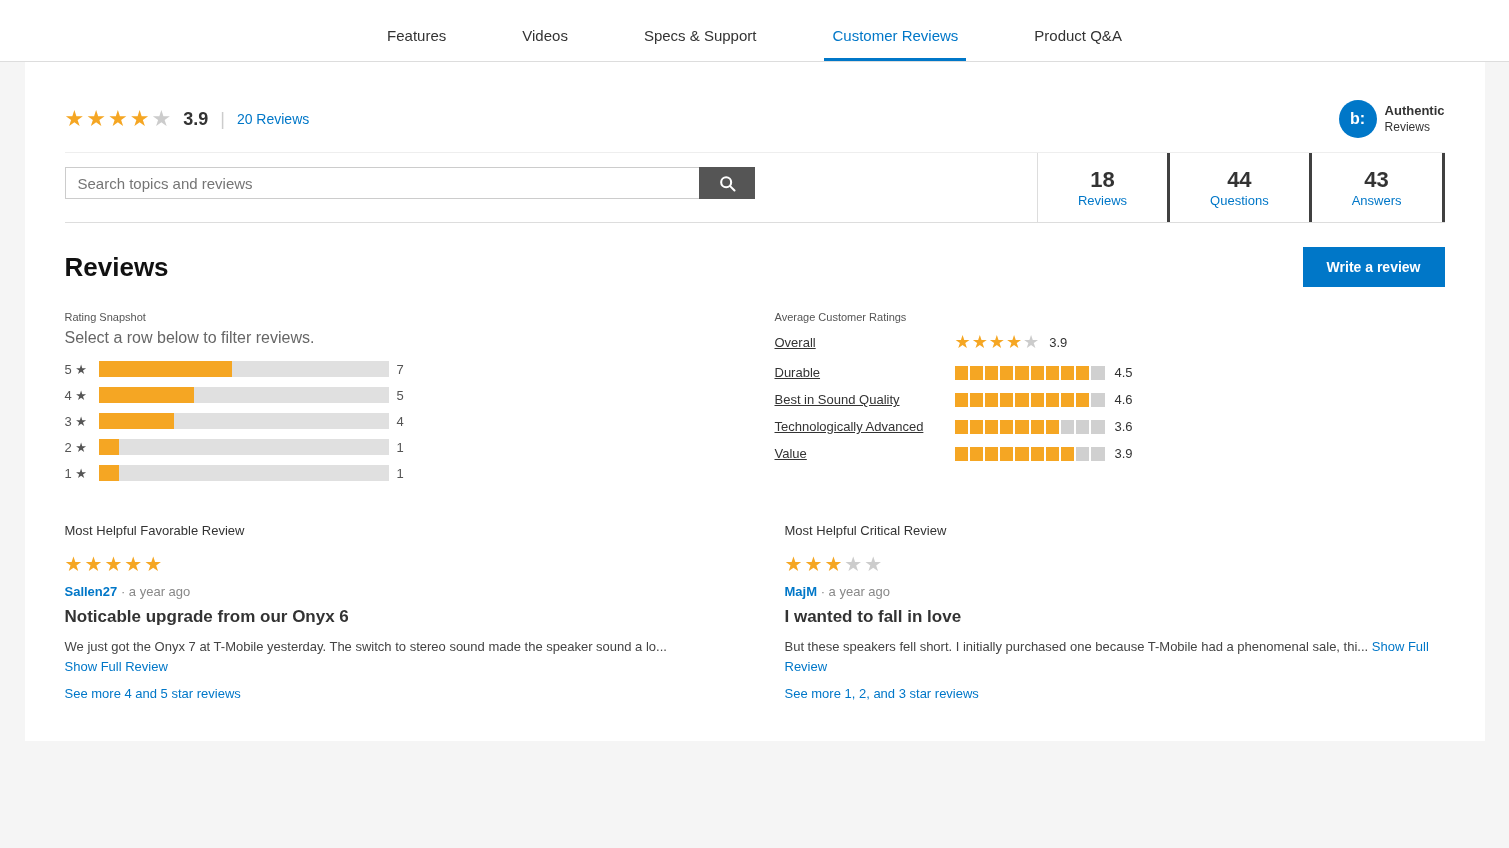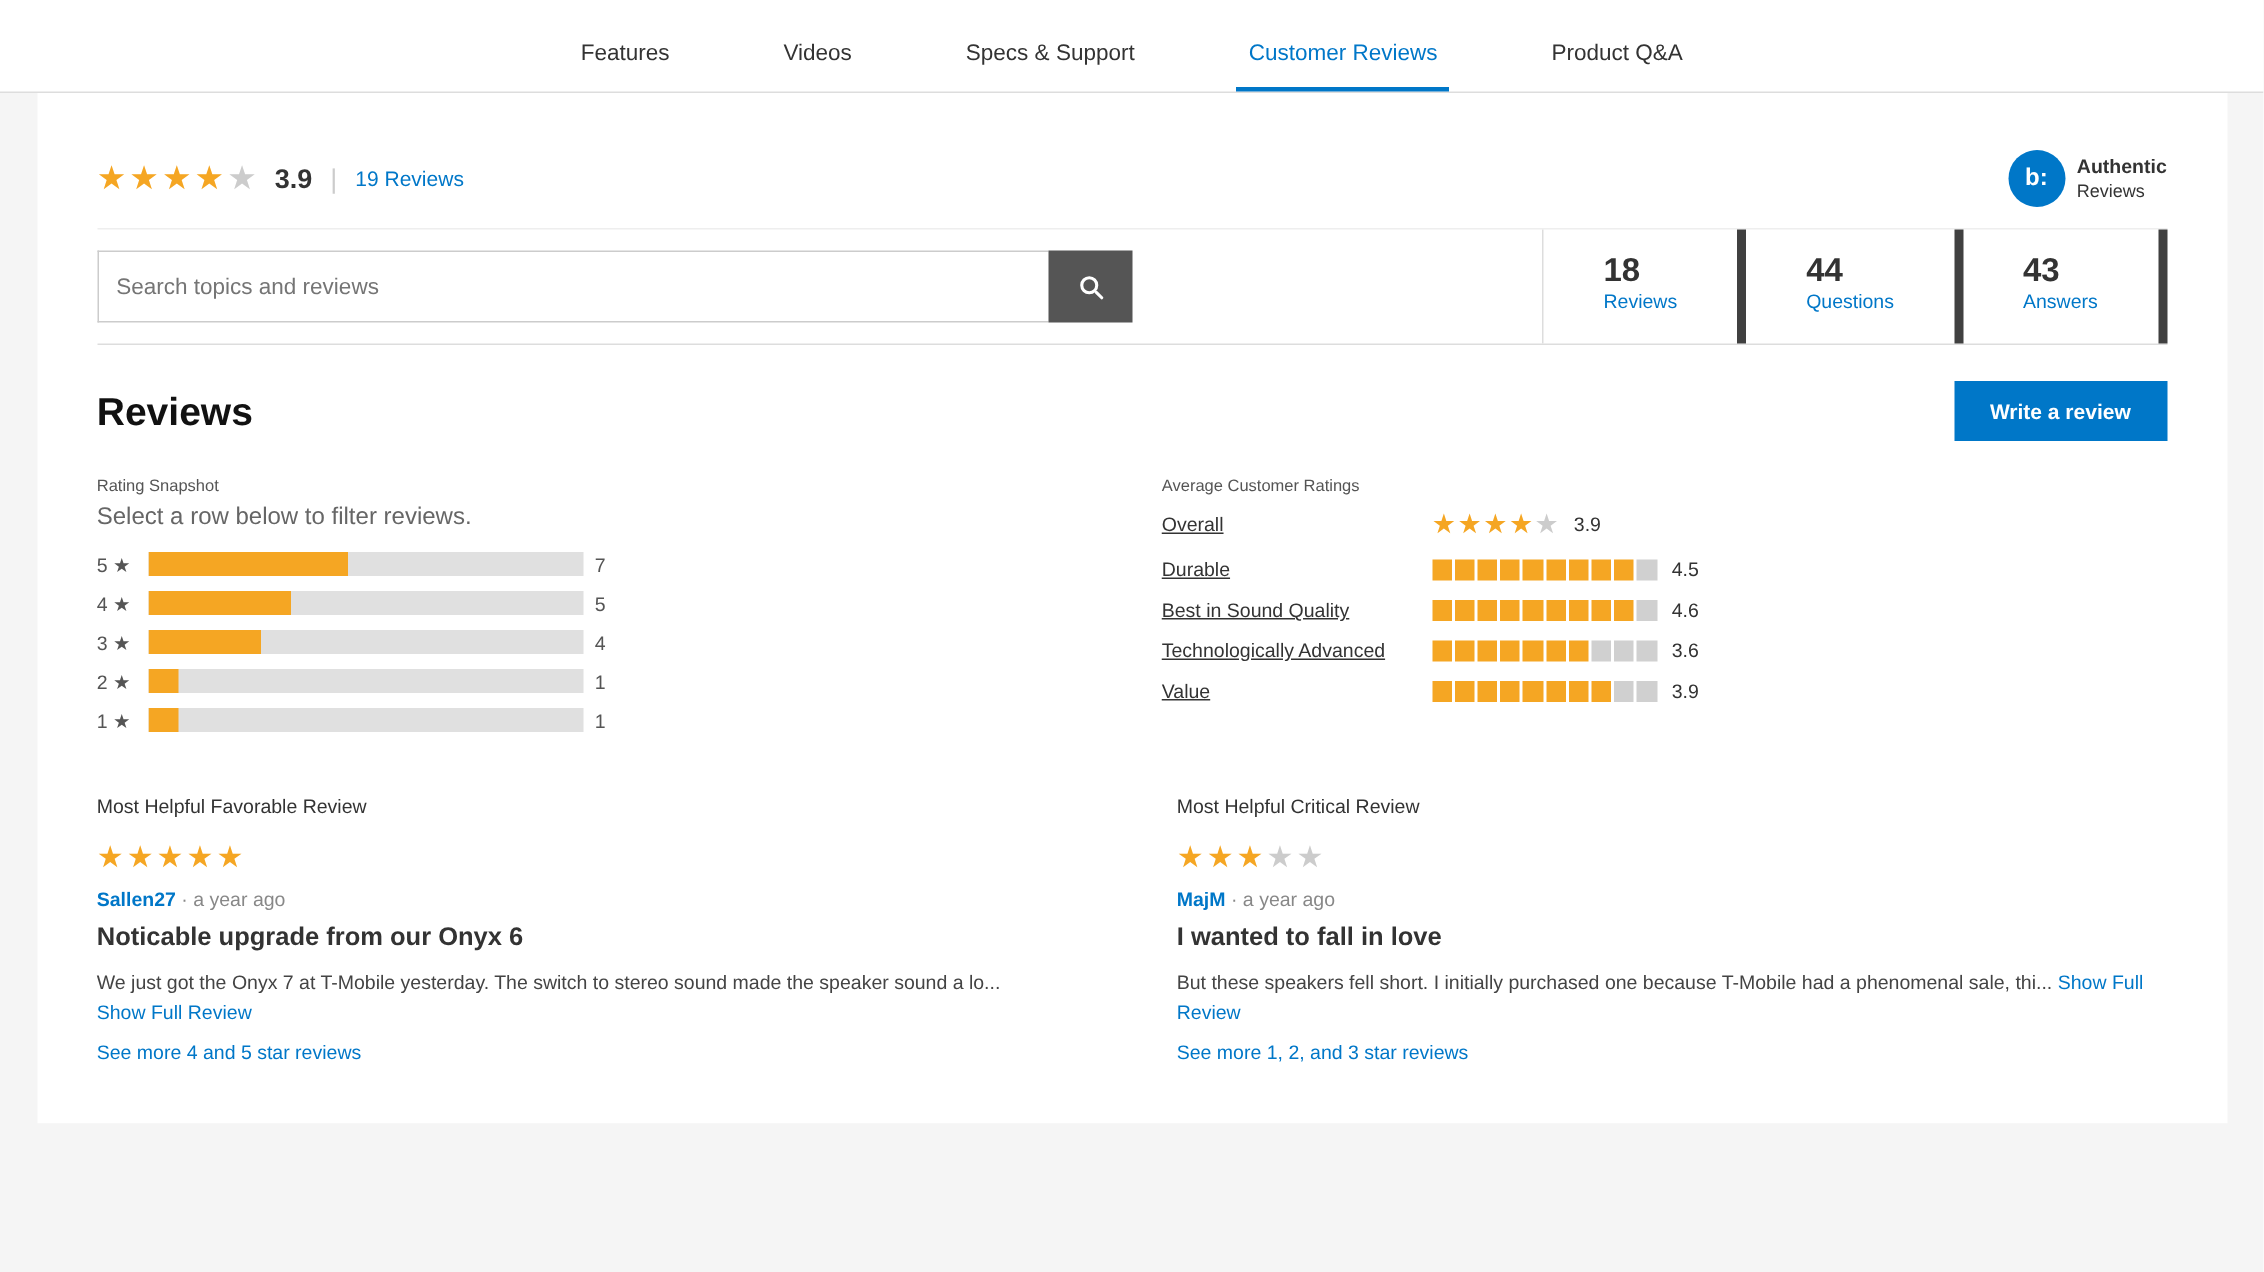--- a/index.html
+++ b/index.html
@@ -104,21 +104,21 @@
       border-bottom: 1px solid #ddd;
       margin-bottom: 24px;
     }
     .search-section {
       flex: 1;
       padding: 14px 0;
     }
     .search-box {
       display: flex;
       width: 690px;
-      height: 48px;
+      height: 32px;
     }
     .search-input {
       flex: 1;
       border: 1px solid #ccc;
       border-right: none;
       padding: 0 12px;
       font-size: 15px;
       outline: none;
       color: #999;
     }
@@ -135,22 +135,22 @@
       fill: white;
       width: 20px;
       height: 20px;
     }
     .stats-section {
       display: flex;
       border-left: 1px solid #ddd;
     }
     .stat-item {
       padding: 14px 40px;
-      text-align: left;
-      border-right: 6px solid #404040;
+      text-align: center;
+      border-right: 3px solid #404040;
     }
     .stat-number {
       font-size: 22px;
       font-weight: bold;
       color: #333;
       display: block;
     }
     .stat-label {
       font-size: 13px;
       color: #0077c8;
@@ -344,21 +344,21 @@
     <div class="rating-header-left">
       <div class="stars-display">
         <span class="star">★</span>
         <span class="star">★</span>
         <span class="star">★</span>
         <span class="star">★</span>
         <span class="star empty">★</span>
       </div>
       <span class="rating-number">3.9</span>
       <span class="divider-v">|</span>
-      <a class="reviews-link">19 Reviews</a>
+      <a class="reviews-link">20 Reviews</a>
     </div>
     <div class="authentic-badge">
       <div class="badge-icon">b:</div>
       <div class="badge-text">
         <strong>Authentic</strong><br>
         <span>Reviews</span>
       </div>
     </div>
   </div>
 

